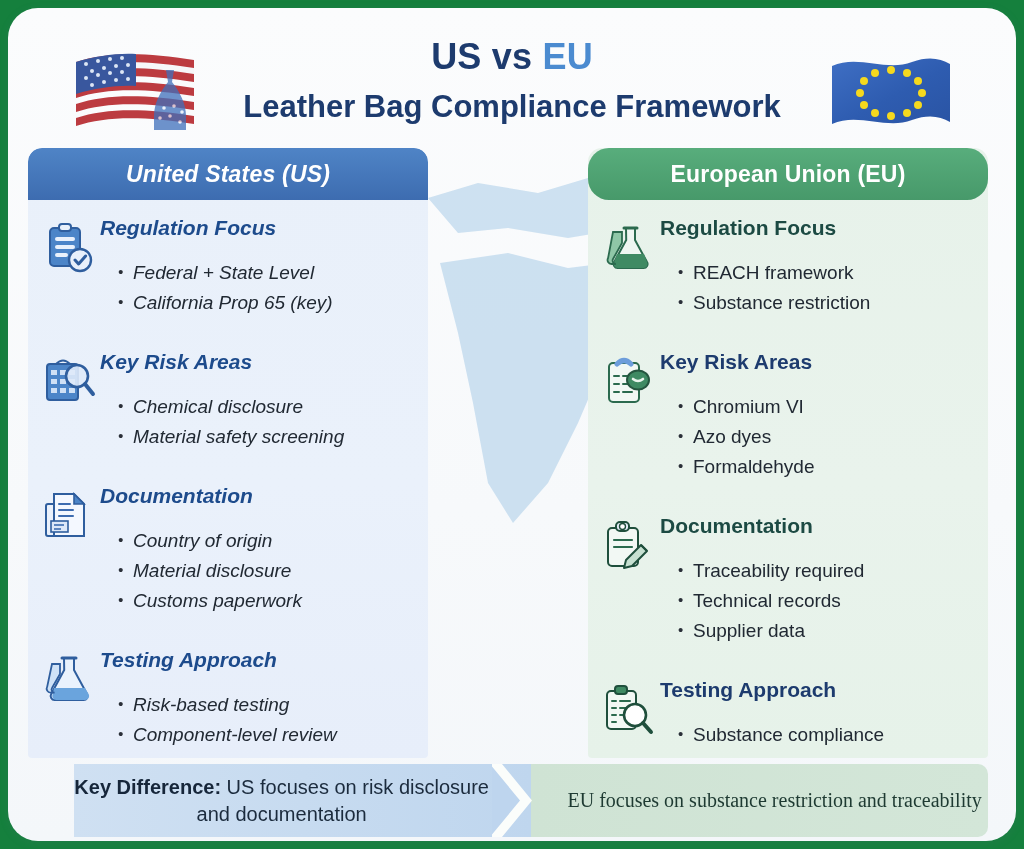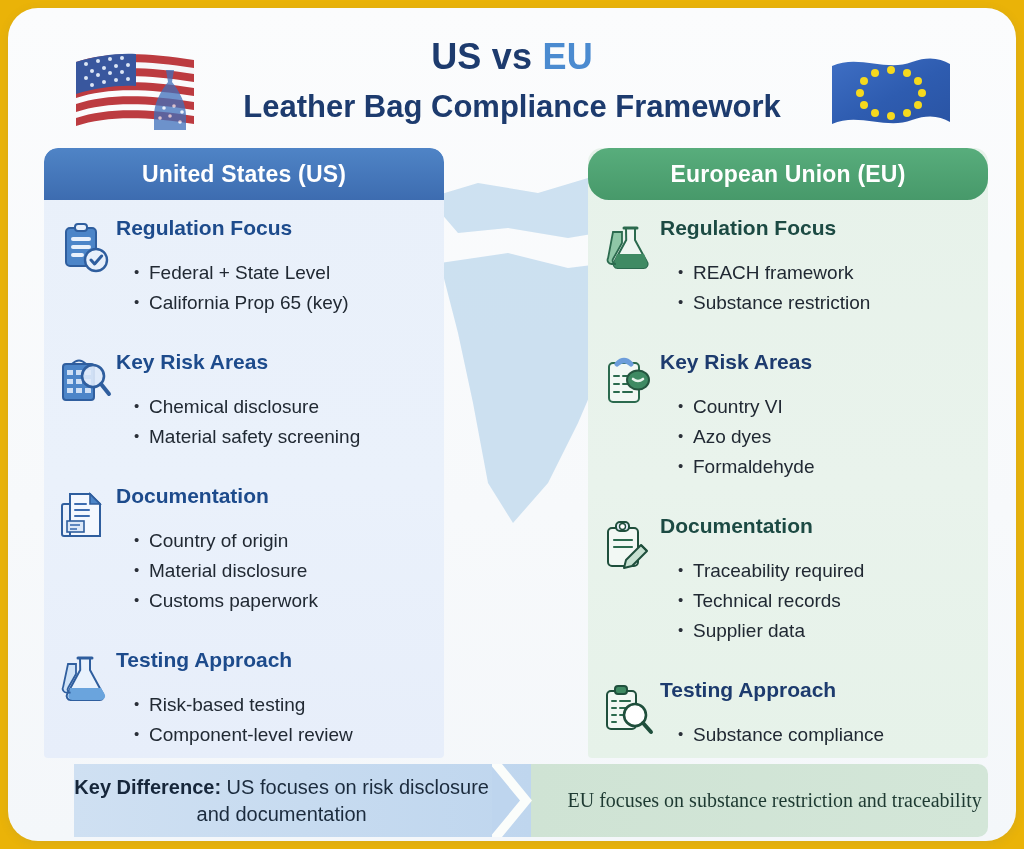--- a/index.html
+++ b/index.html
@@ -12,21 +12,21 @@
     height: 849px;
     font-family: "Liberation Sans", sans-serif;
     overflow: hidden;
   }
 
   
   #infographic {
     position: relative;
     width: 1024px;
     height: 849px;
-    background: #eab308;
+    background: #15803d;
     box-sizing: border-box;
   }
   .card {
     position: absolute;
     left: 8px;
     top: 8px;
     width: 1008px;
     height: 833px;
     border-radius: 30px;
     background: linear-gradient(180deg, #fbfcfd 0%, #f7f9fb 60%, #f4f7fa 100%);
@@ -82,21 +82,21 @@
 
   
   .panel {
     position: absolute;
     top: 140px;
     width: 400px;
     height: 610px;
     border-radius: 14px 14px 4px 4px;
     overflow: hidden;
   }
-  .panel.us  { left: 36px;  background: linear-gradient(180deg,#e9f0fa 0%, #eaf1fb 55%, #e7eefa 100%); }
+  .panel.us  { left: 20px;  background: linear-gradient(180deg,#e9f0fa 0%, #eaf1fb 55%, #e7eefa 100%); font-style: italic; }
   .panel.eu  { right: 28px; background: linear-gradient(180deg,#e7f2ea 0%, #e9f3ec 55%, #e6f2e9 100%); }
 
   .panel-head {
     height: 52px;
     display: flex;
     align-items: center;
     justify-content: center;
     border-radius: 14px 14px 0 0;
     color: #ffffff;
     font-size: 23px;
@@ -427,21 +427,21 @@
                 <line x1="21" y1="28" x2="32" y2="28"></line>
               <line x1="12" y1="36" x2="17" y2="36"></line>
                 <line x1="21" y1="36" x2="30" y2="36"></line>
             </g>
             <ellipse cx="36" cy="24" rx="11" ry="9.5" fill="#3f8a63" stroke="#25553f" stroke-width="2"></ellipse>
             <path d="M31 23 q5 4 10 0" fill="none" stroke="#eaf5ee" stroke-width="2.6" stroke-linecap="round"></path>
           </svg>
           <div class="sect-text">
             <div class="sect-title dark-blue">Key Risk Areas</div>
             <ul class="bullets">
-              <li>Country VI</li>
+              <li>Chromium VI</li>
               <li>Azo dyes</li>
               <li>Formaldehyde</li>
             </ul>
           </div>
         </div>
 
         <div class="section">
           <svg class="sect-icon" viewBox="0 0 56 54">
             <rect x="6" y="8" width="30" height="38" rx="4" fill="#f2f8f4" stroke="#1f4f3c" stroke-width="2"></rect>
             <rect x="14" y="2" width="13" height="9" rx="4" fill="#e7eefa" stroke="#1f4f3c" stroke-width="2"></rect>

